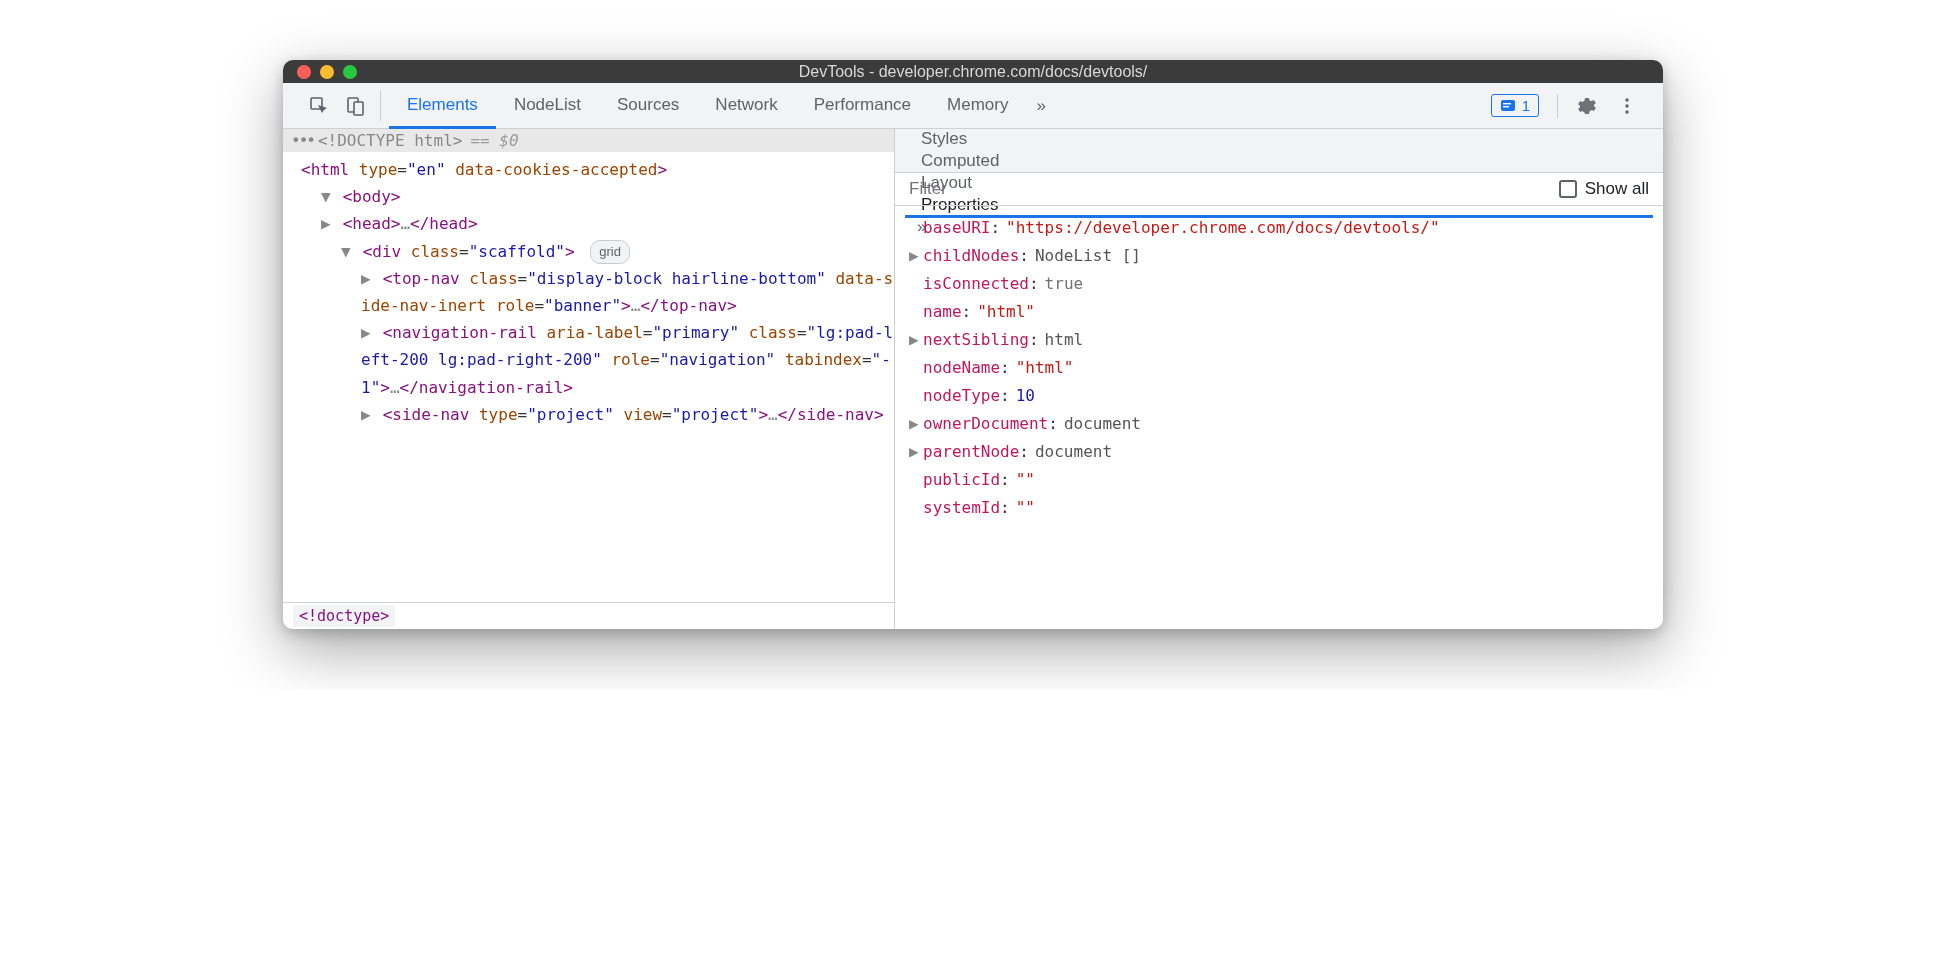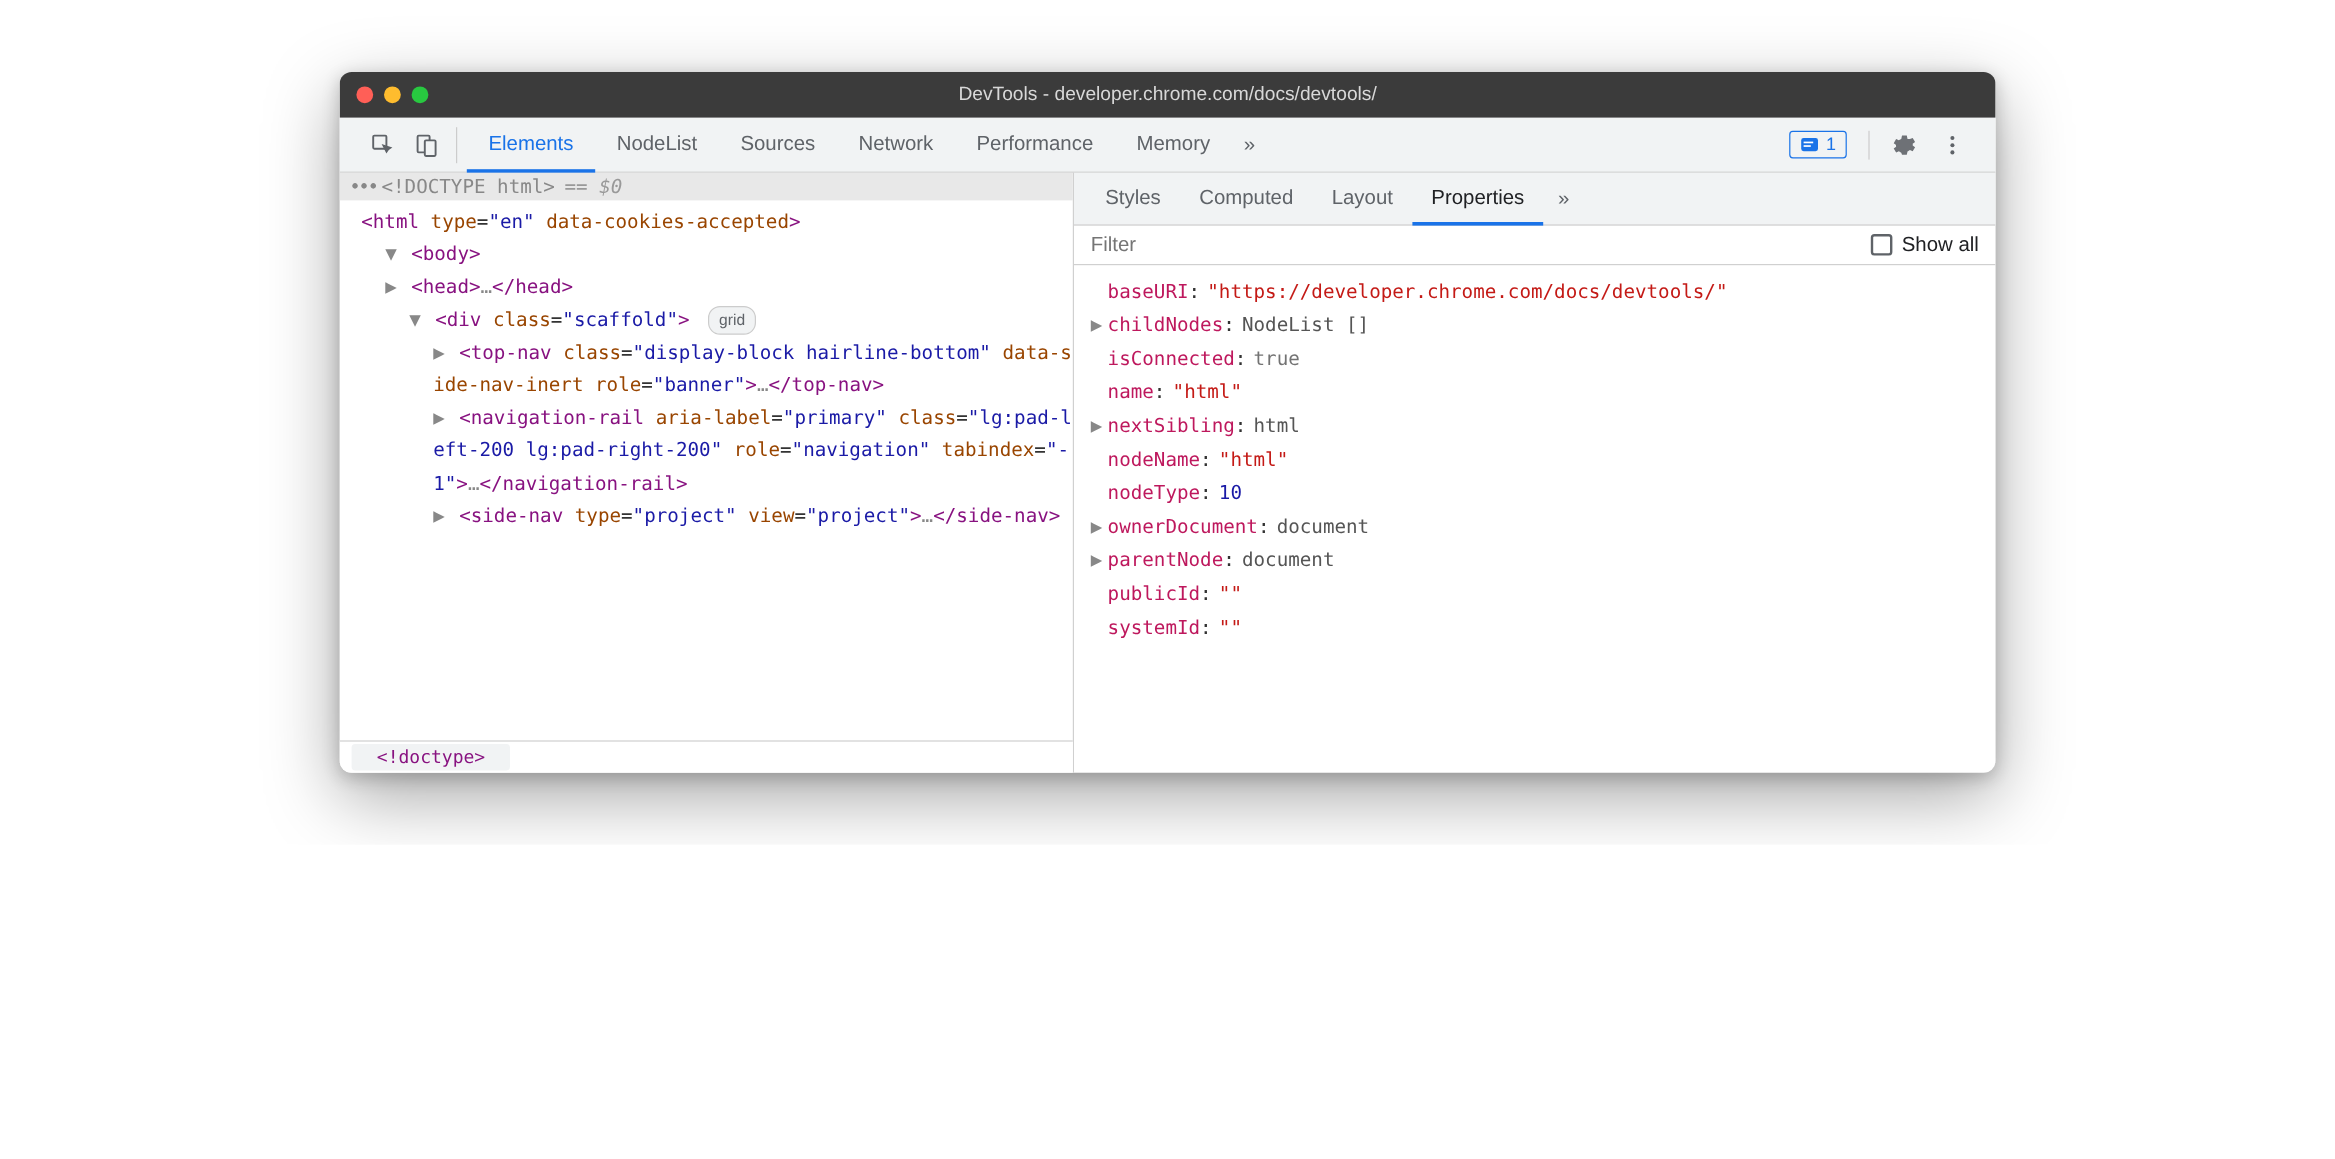--- a/index.html
+++ b/index.html
@@ -16,21 +16,21 @@
   .window {
     width: 1380px;
     border-radius: 10px;
     overflow: hidden;
     box-shadow: 0 20px 60px rgba(0,0,0,0.35), 0 4px 14px rgba(0,0,0,0.2);
     background: #fff;
   }
   
   .titlebar {
     background: #3b3b3b;
-    height: 38px;
+    height: 23px;
     display: flex;
     align-items: center;
     padding: 0 14px;
     position: relative;
   }
   .traffic { display: flex; gap: 9px; }
   .dot { width: 14px; height: 14px; border-radius: 50%; }
   .dot.red { background: #ff5f57; }
   .dot.yellow { background: #febc2e; }
   .dot.green { background: #28c840; }
@@ -92,26 +92,27 @@
   .grid-badge {
     display:inline-block; font-family: -apple-system, sans-serif;
     background:#f1f3f4; border:1px solid #ccc; border-radius:10px;
     font-size:13px; padding:0 8px; margin-left:6px; color:#5f6368; vertical-align: 1px;
   }
   .breadcrumb {
     border-top: 1px solid #d0d0d0; padding: 4px 10px;
     font-family: Menlo, Consolas, monospace; font-size: 15px;
     color: #881280; background:#fff;
   }
-  .breadcrumb span { background:#f1f3f4; padding:2px 21px; border-radius:3px; }
+  .breadcrumb span { background:#f1f3f4; padding:2px 6px; border-radius:3px; }
   
   .side-tabs {
     display: flex; align-items: stretch; height: 44px;
     border-bottom: 1px solid #d0d0d0; background: #f1f3f4;
     padding: 0 10px;
+    flex-direction: column;
   }
   .stab { padding: 0 16px; display:flex; align-items:center; color:#5f6368; font-size:17px; cursor:pointer; border-bottom:3px solid transparent; margin-bottom:-1px;}
   .stab.active { color:#202124; border-bottom-color:#1a73e8; }
   .filter-row {
     display:flex; align-items:center; padding: 6px 14px;
     border-bottom: 1px solid #d0d0d0;
   }
   .filter-input {
     flex:1; border:none; outline:none; font-size:17px; color:#5f6368;
     background:transparent;

